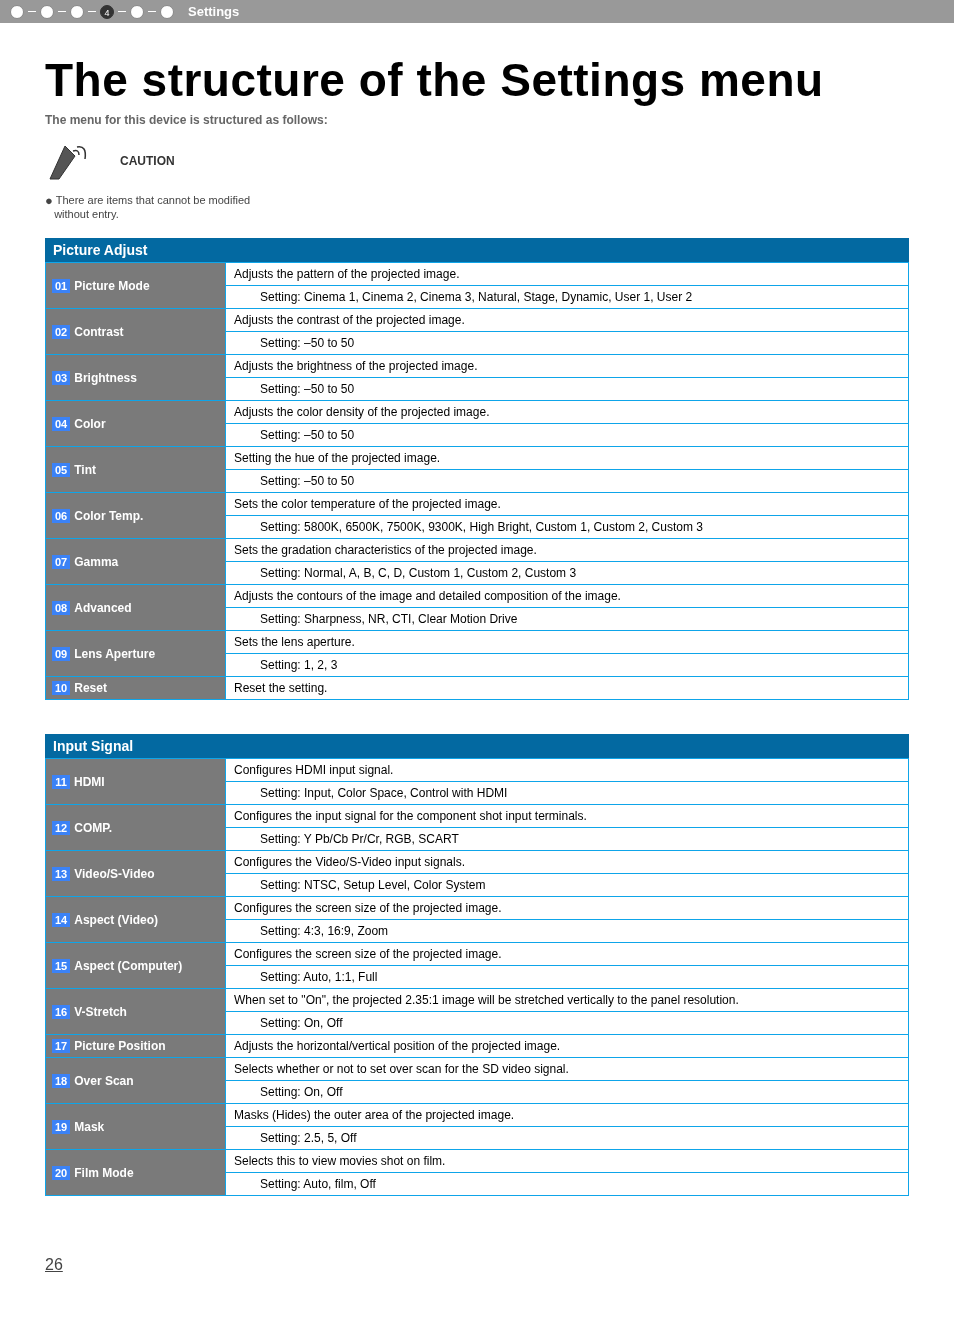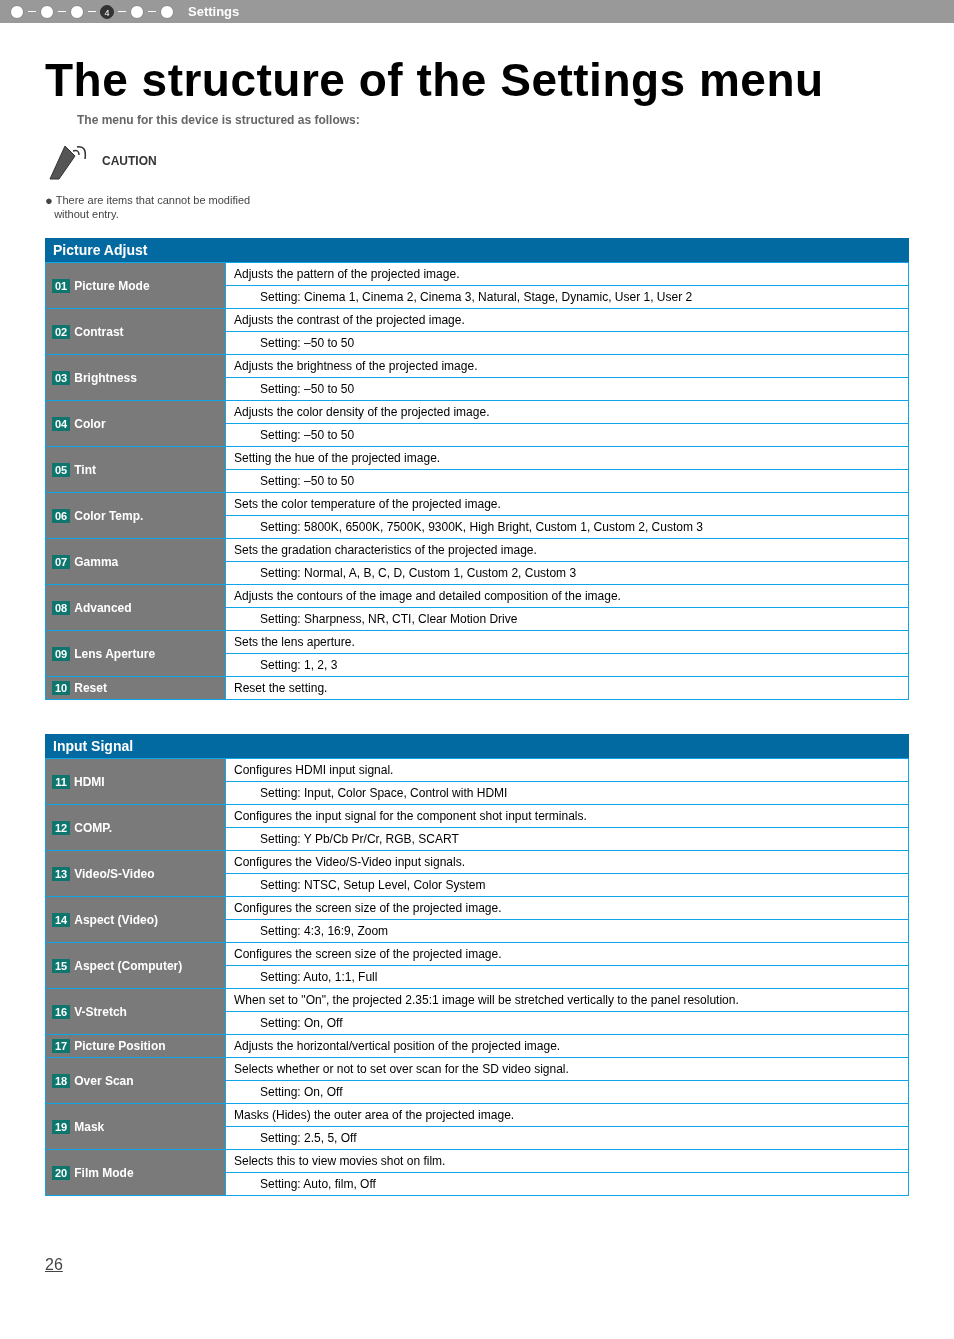--- a/index.html
+++ b/index.html
@@ -35,27 +35,26 @@
     font-size: 46px;
     font-weight: bold;
     letter-spacing: 0.5px;
     margin-bottom: 6px;
   }
   .sub {
     font-size: 12px;
     font-weight: bold;
     color: #666;
     margin-bottom: 14px;
-    margin-left: 32px;
   }
 
   .caution-row {
     display: flex;
     align-items: center;
-    gap: 7px;
+    gap: 25px;
     margin-bottom: 12px;
   }
   .megaphone {
     width: 50px; height: 40px; position: relative;
   }
   .megaphone svg { width: 50px; height: 40px; }
   .caution-label { font-size: 12px; font-weight: bold; color: #333; }
 
   .note {
     font-size: 11px;
@@ -83,21 +82,21 @@
   td.label-cell {
     background: #7a7a7a;
     color: #fff;
     font-weight: bold;
     width: 180px;
     padding: 0 6px;
     white-space: nowrap;
   }
   .num-badge {
     display: inline-block;
-    background: #0f766e;
+    background: #3b82f6;
     color: #fff;
     font-weight: bold;
     font-size: 11px;
     padding: 1px 3px;
     margin-right: 4px;
     min-width: 18px;
     text-align: center;
   }
   td.desc { padding: 4px 8px; }
   td.setting { padding: 4px 8px 4px 34px; }

